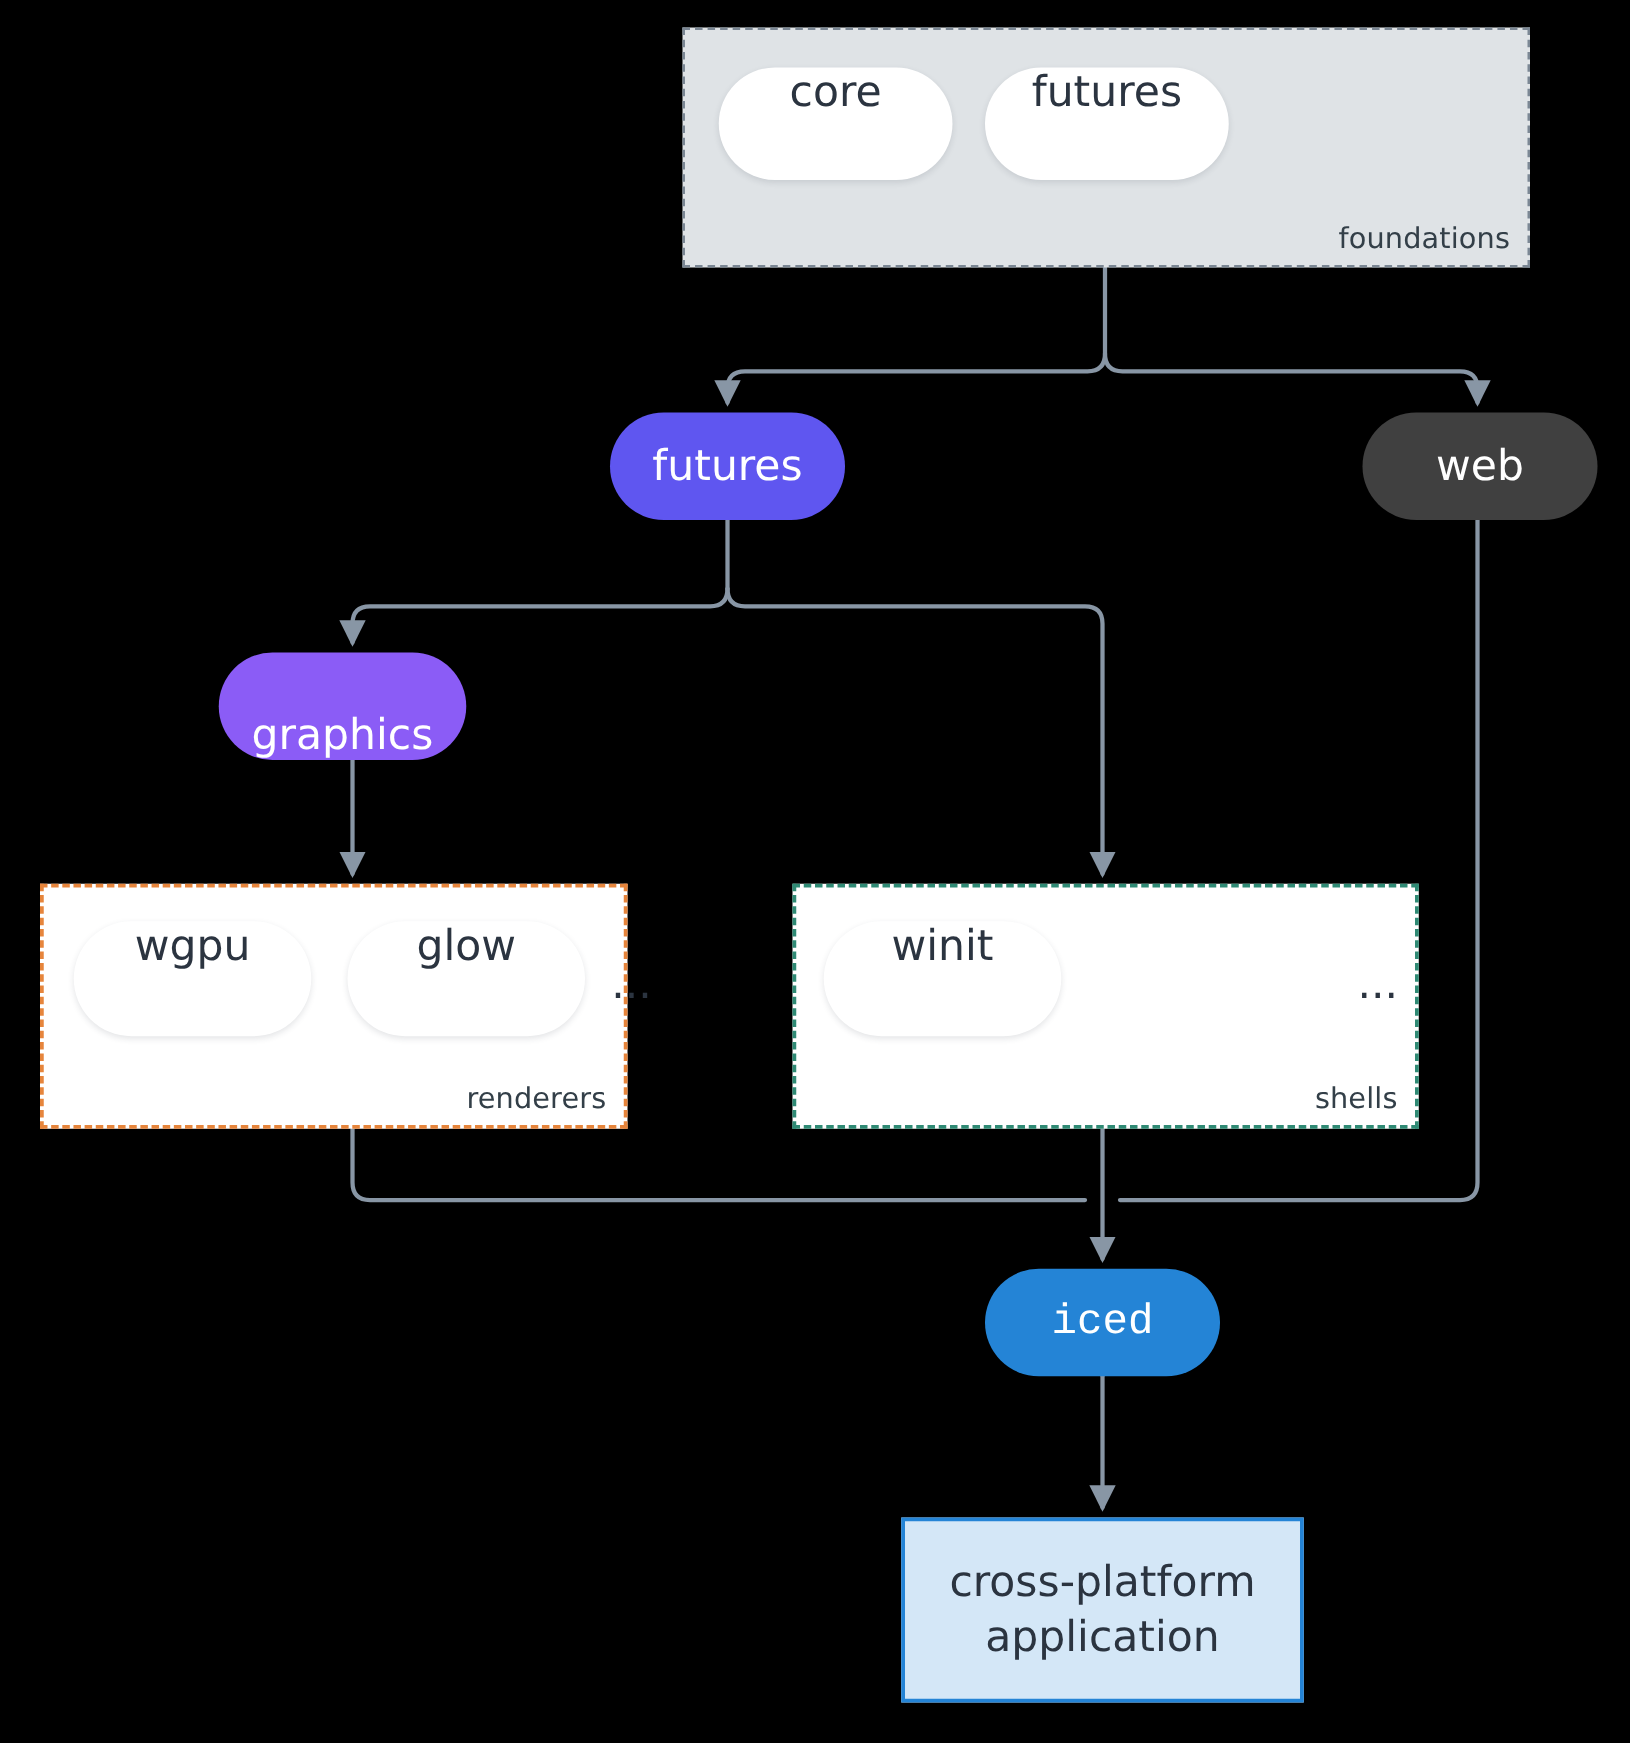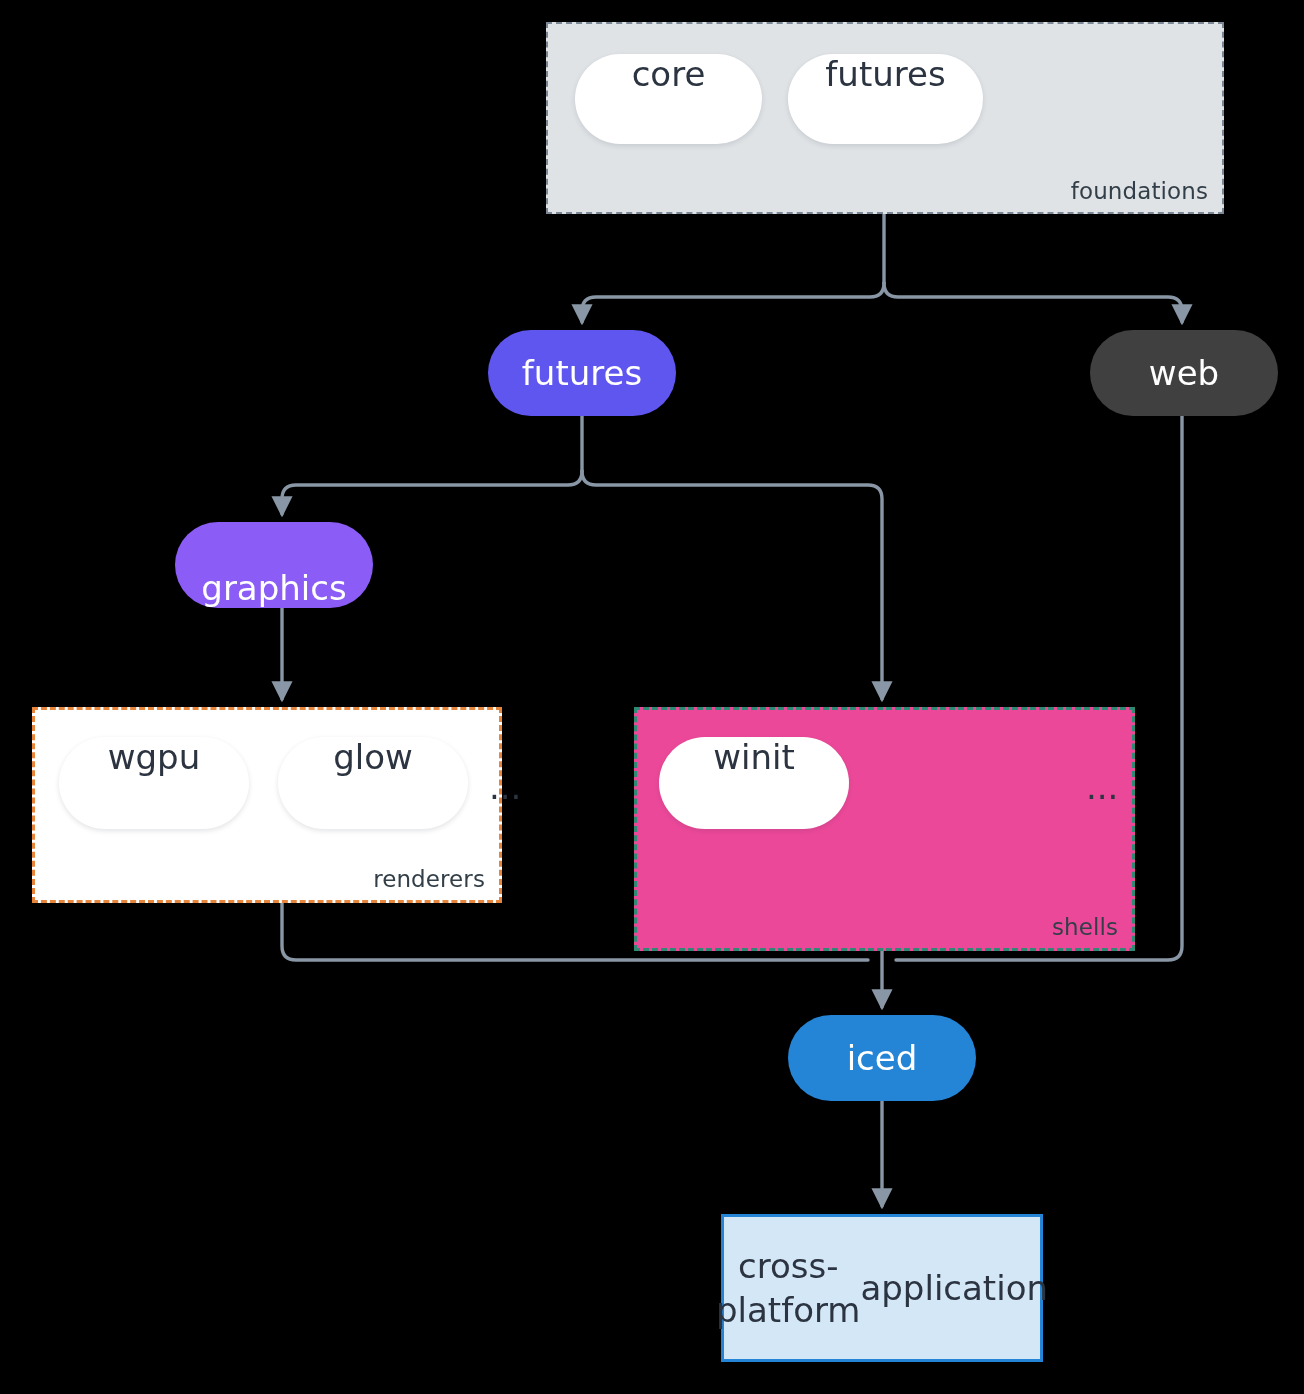--- a/index.html
+++ b/index.html
@@ -53,22 +53,22 @@
     top: 707px;
     width: 470px;
     height: 196px;
     background: #ffffff;
     border: 3px dashed #e6853c;
   }
   #cluster-shells {
     left: 634px;
     top: 707px;
     width: 501px;
-    height: 244px;
-    background: #ec4899;
+    height: 196px;
+    background: #ffffff;
     border: 3px dashed #2f8a74;
   }
 
   
   .pill-white {
     position: absolute;
     box-sizing: border-box;
     background: #ffffff;
     border-radius: 999px;
     display: flex;
@@ -88,42 +88,42 @@
     display: flex;
     align-items: center;
     justify-content: center;
     font-size: 34px;
     color: #ffffff;
     white-space: nowrap;
   }
   #node-native  { left: 488px;  top: 330px;  width: 188px; height: 86px; background: #5f56f0; }
   #node-web     { left: 1090px; top: 330px;  width: 188px; height: 86px; background: #404040; }
   #node-graphics{ left: 175px;  top: 522px;  width: 198px; height: 86px; background: #8b5cf6; align-items: flex-end; }
-  #node-iced    { left: 788px;  top: 1015px; width: 188px; height: 86px; background: #2484d6; }
+  #node-iced    { left: 788px;  top: 1015px; width: 188px; height: 86px; background: #2484d6; font-family: Liberation Mono, monospace; }
 
   
   .ellipsis {
     position: absolute;
     font-size: 34px;
     color: #2b3440;
     line-height: 1;
   }
 
   
   #node-application {
     position: absolute;
     left: 721px;
     top: 1214px;
     width: 322px;
     height: 148px;
     box-sizing: border-box;
     background: #d4e7f7;
     border: 3px solid #2484d6;
     display: flex;
-    flex-direction: row;
+    flex-direction: column;
     align-items: center;
     justify-content: center;
     font-size: 34px;
     color: #2b3440;
     line-height: 1.30;
     text-align: center;
   }
 </style>
 </head>
 <body>

